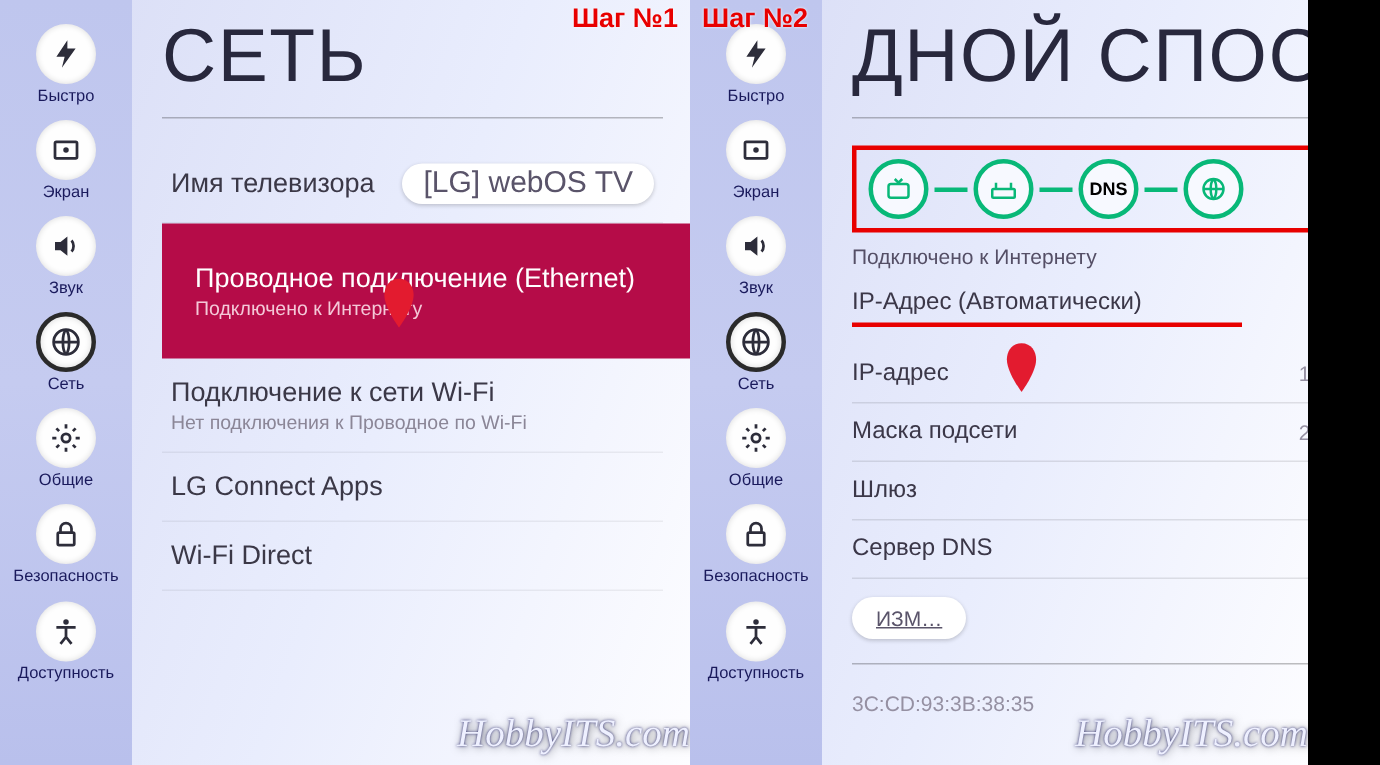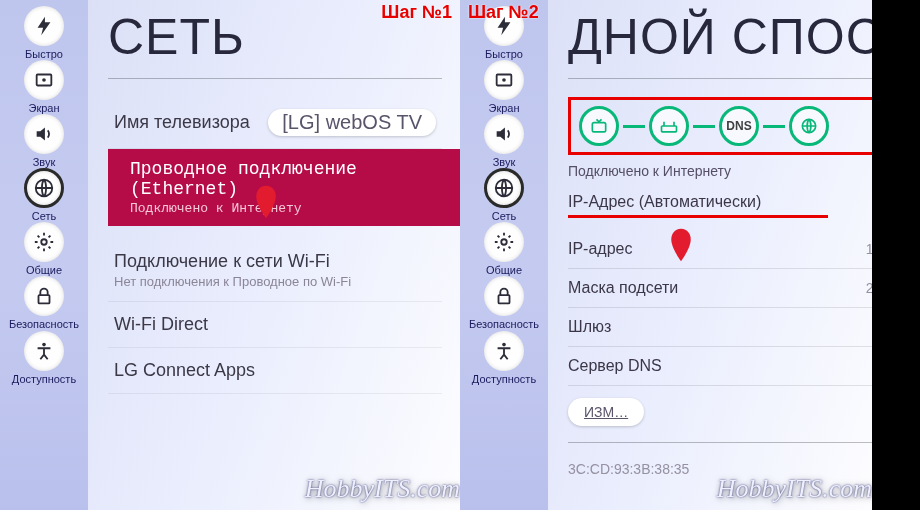--- a/index.html
+++ b/index.html
@@ -23,22 +23,22 @@
   .panel.right { width: 412px; }
 
   
   .sidebar {
     width: 88px;
     height: 100%;
     background: linear-gradient(180deg, #bfc6ee 0%, #c5cbf0 50%, #b9c0ec 100%);
     display: flex;
     flex-direction: column;
     align-items: center;
-    padding-top: 6px;
-    gap: 0;
+    padding-top: 16px;
+    gap: 10px;
     flex-shrink: 0;
   }
   .side-item {
     display: flex;
     flex-direction: column;
     align-items: center;
     gap: 2px;
     cursor: pointer;
   }
   .side-circle {
@@ -93,24 +93,23 @@
   .pill {
     background: #fff;
     border-radius: 20px;
     padding: 2px 14px;
     font-size: 20px;
     color: #5a546a;
     box-shadow: 0 1px 3px rgba(0,0,0,0.2);
   }
   .row.selected {
     background: #b50c48;
-    margin: 0 -18px 13px 0;
-    padding: 10px 22px;
+    margin: 0 -18px 0 0;
+    padding: 26px 22px;
     border: none;
-    font-family: Liberation Mono, monospace;
   }
   .row.selected .row-label { color: #fff; font-size: 18px; }
   .row.selected .row-sub { color: #f4c8d7; font-size: 13px; margin-top: 2px; }
   .row-sub { font-size: 13px; color: #8b8697; margin-top: 2px; }
   .row-stack { display: flex; flex-direction: column; flex: 1; }
   .pointer {
     width: 26px; height: 34px;
     position: absolute;
     pointer-events: none;
   }
@@ -150,21 +149,21 @@
   }
   .chain-circle {
     width: 40px; height: 40px;
     border: 3px solid #08b878;
     border-radius: 50%;
     display: flex;
     align-items: center;
     justify-content: center;
     font-size: 12px;
     font-weight: bold;
-    color: #404040;
+    color: #000000;
     background: #f7f9ff;
     text-align: center;
   }
   .chain-line {
     flex: 0 0 22px;
     height: 3px;
     background: #08b878;
   }
   .status-line {
     font-size: 14px;
@@ -295,25 +294,25 @@
     </div>
 
     <div class="row">
       <div class="row-stack">
         <span class="row-label">Подключение к сети Wi-Fi</span>
         <span class="row-sub">Нет подключения к Проводное по Wi-Fi</span>
       </div>
     </div>
 
     <div class="row">
+      <span class="row-label">LG Connect Apps</span>
+    </div>
+
+    <div class="row">
       <span class="row-label">Wi-Fi Direct</span>
-    </div>
-
-    <div class="row">
-      <span class="row-label">LG Connect Apps</span>
     </div>
   </div>
 
   <span class="watermark">HobbyITS.com</span>
 </div>
 
 <div class="panel right">
   <span class="stepbadge" style="left:8px; right:auto;">Шаг №2</span>
 
   <div class="sidebar">

